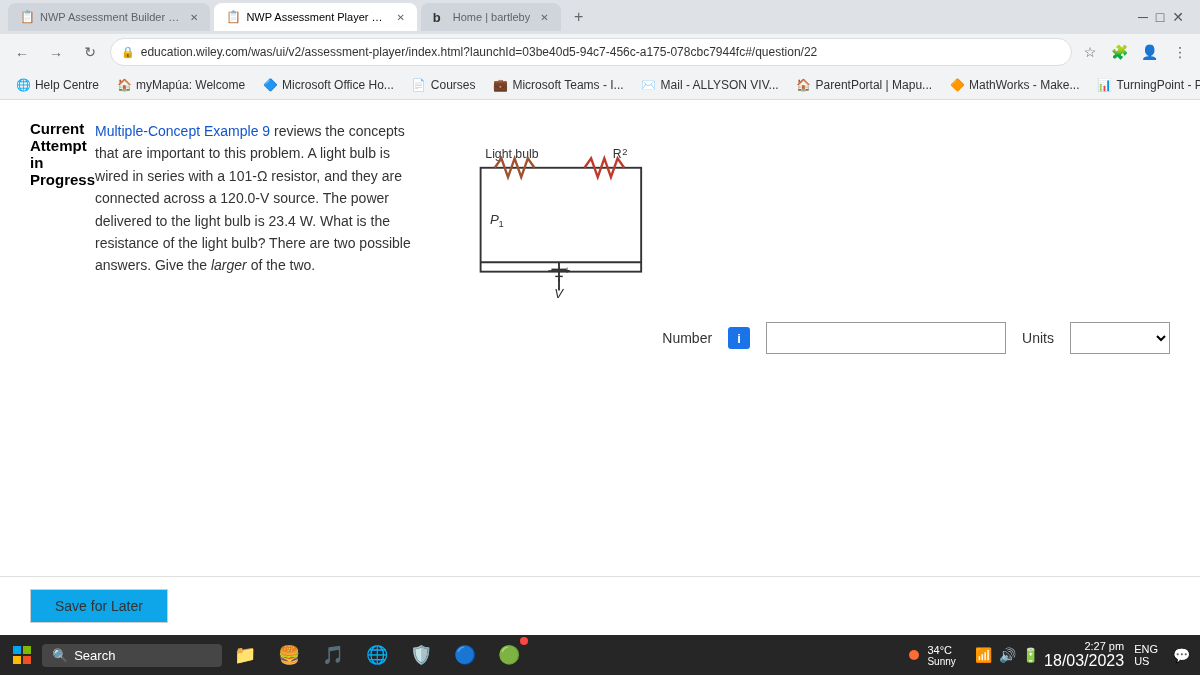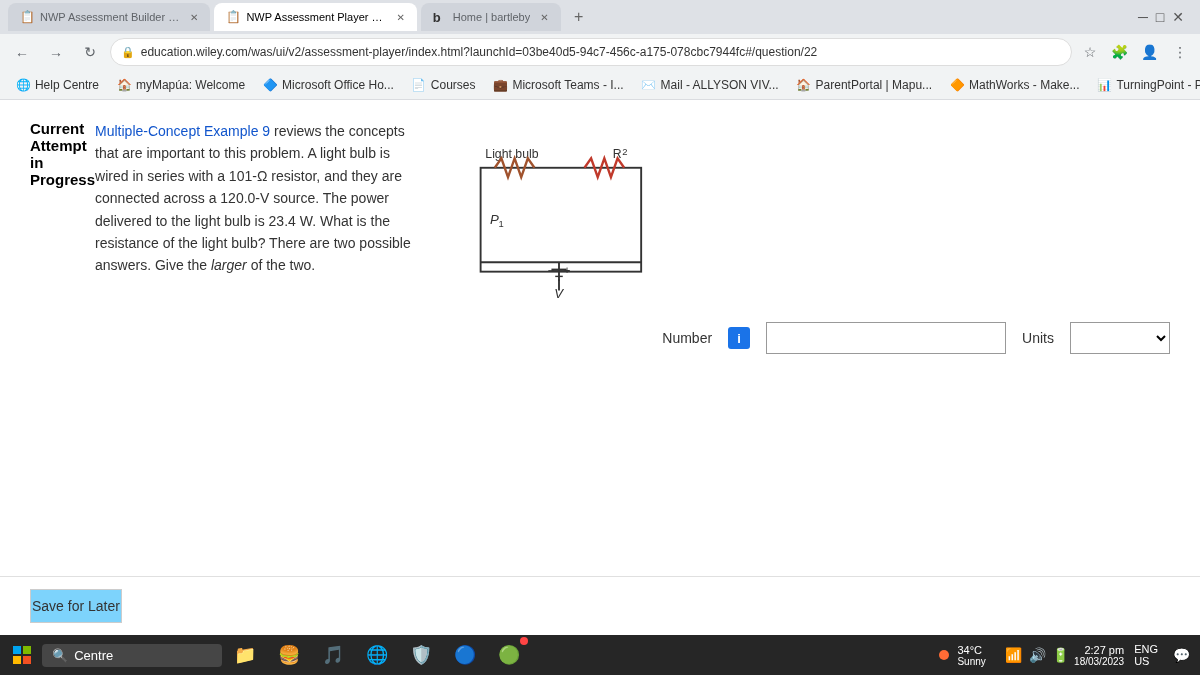--- a/index.html
+++ b/index.html
@@ -41,21 +41,21 @@
     
     .input-section { display: flex; align-items: center; gap: 16px; margin: 20px 0; }
     .number-label { font-size: 14px; font-weight: 400; color: #333; }
     .info-btn { width: 22px; height: 22px; background: #1a73e8; border-radius: 3px; color: white; font-weight: bold; font-size: 13px; display: flex; align-items: center; justify-content: center; cursor: pointer; }
     .number-input { width: 240px; height: 32px; border: 1px solid #999; padding: 0 8px; font-size: 14px; }
     .units-label { font-size: 14px; color: #333; }
     .units-select { width: 100px; height: 32px; border: 1px solid #999; padding: 0 6px; font-size: 14px; background: #fff; cursor: pointer; }
 
     
     .bottom-bar { display: flex; align-items: center; justify-content: space-between; padding: 12px 30px; border-top: 1px solid #e0e0e0; background: #fff; }
-    .save-later-btn { height: 34px; padding: 0 1px; background: #7dd3fc; border: 1px solid #ccc; font-size: 14px; cursor: pointer; color: #333; }
+    .save-later-btn { height: 34px; padding: 0 24px; background: #0ea5e9; border: 1px solid #ccc; font-size: 14px; cursor: pointer; color: #333; }
     .right-bottom { display: flex; align-items: center; gap: 16px; }
     .attempts-text { font-size: 14px; color: #333; font-weight: 500; }
     .submit-btn { height: 34px; padding: 0 20px; background: #1a73e8; color: white; border: none; font-size: 14px; font-weight: bold; cursor: pointer; }
 
     
     .taskbar { height: 40px; background: rgba(0,0,0,0.85); display: flex; align-items: center; padding: 0 6px; gap: 4px; flex-shrink: 0; }
     .taskbar-start { width: 32px; height: 32px; display: flex; align-items: center; justify-content: center; cursor: pointer; }
     .taskbar-search { display: flex; align-items: center; gap: 6px; background: rgba(255,255,255,0.15); border-radius: 4px; padding: 4px 10px; min-width: 180px; cursor: pointer; }
     .taskbar-icon { width: 24px; height: 24px; display: flex; align-items: center; justify-content: center; cursor: pointer; font-size: 14px; }
     .taskbar-app { width: 40px; height: 40px; display: flex; align-items: center; justify-content: center; cursor: pointer; position: relative; }
@@ -216,21 +216,21 @@
     <svg width="18" height="18" viewBox="0 0 18 18">
       <rect x="0" y="0" width="8" height="8" fill="#00a4ef"></rect>
       <rect x="10" y="0" width="8" height="8" fill="#7fba00"></rect>
       <rect x="0" y="10" width="8" height="8" fill="#ffb900"></rect>
       <rect x="10" y="10" width="8" height="8" fill="#f25022"></rect>
     </svg>
   </div>
 
   <div class="taskbar-search">
     <span style="color:white; font-size:13px;">🔍</span>
-    <span style="color:white; font-size:13px;">Centre</span>
+    <span style="color:white; font-size:13px;">Search</span>
   </div>
 
   <div class="taskbar-app">
     <span style="font-size:18px;">📁</span>
   </div>
   <div class="taskbar-app">
     <span style="font-size:18px;">🍔</span>
   </div>
   <div class="taskbar-app">
     <span style="font-size:18px;">🎵</span>
@@ -260,21 +260,21 @@
   </div>
 
   <div class="sys-tray">
     <div class="sys-tray-icons">
       <span class="sys-tray-icon">📶</span>
       <span class="sys-tray-icon">🔊</span>
       <span class="sys-tray-icon">🔋</span>
     </div>
     <div>
       <div style="color:white; font-size:11px; text-align:right;">2:27 pm</div>
-      <div style="color:white; font-size:10px; text-align:left;">18/03/2023</div>
+      <div style="color:white; font-size:16px; text-align:left;">18/03/2023</div>
     </div>
     <div style="margin-left:6px;">
       <div style="color:white; font-size:11px;">ENG</div>
       <div style="color:white; font-size:11px;">US</div>
     </div>
   </div>
   <div class="taskbar-icon" style="color:white;">💬</div>
 </div>
 
 </body></html>

